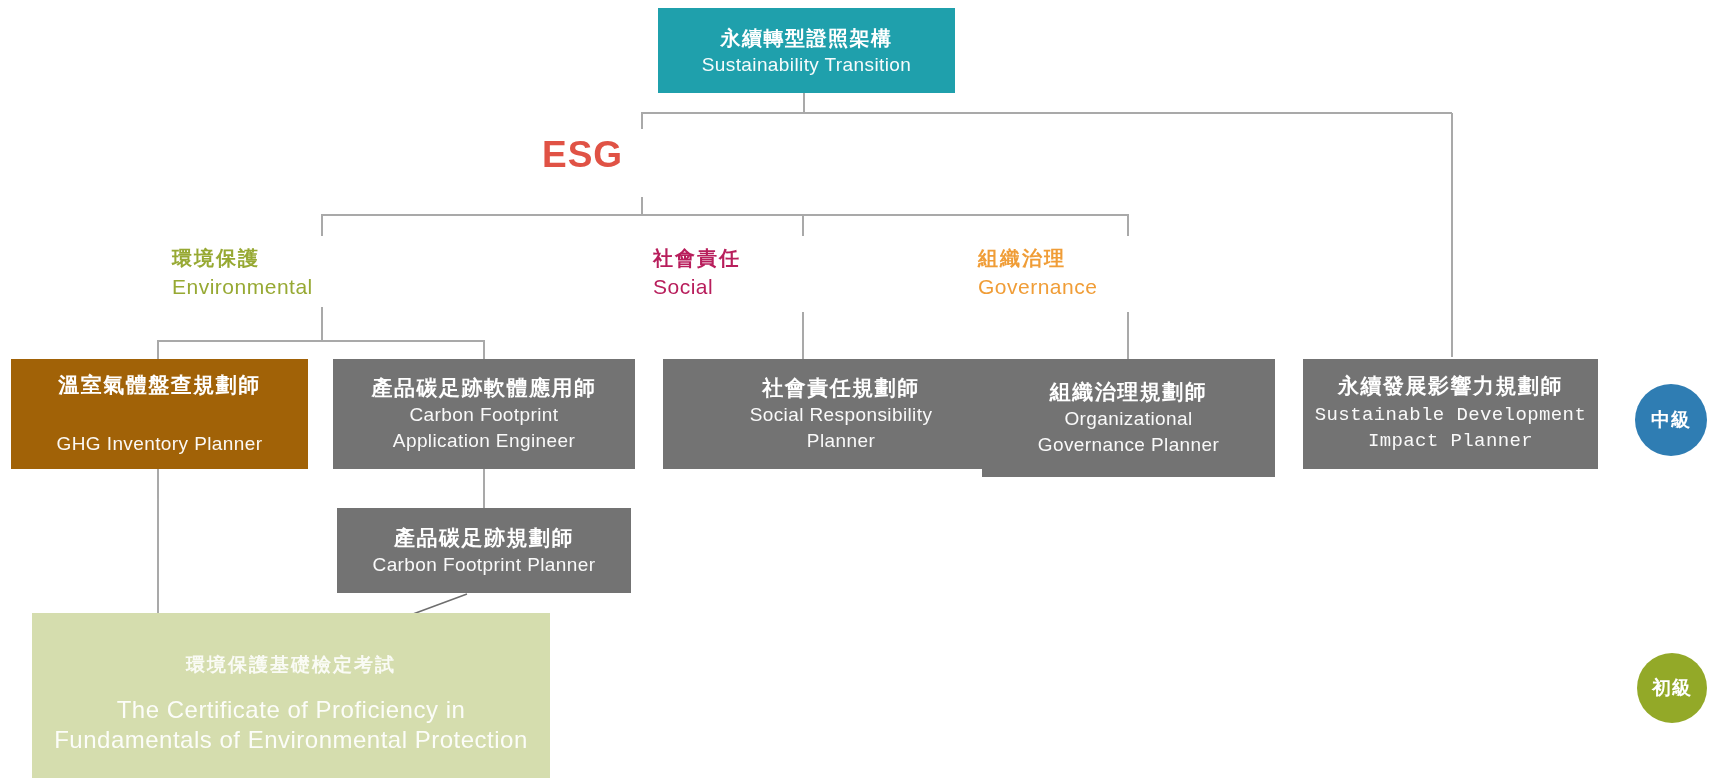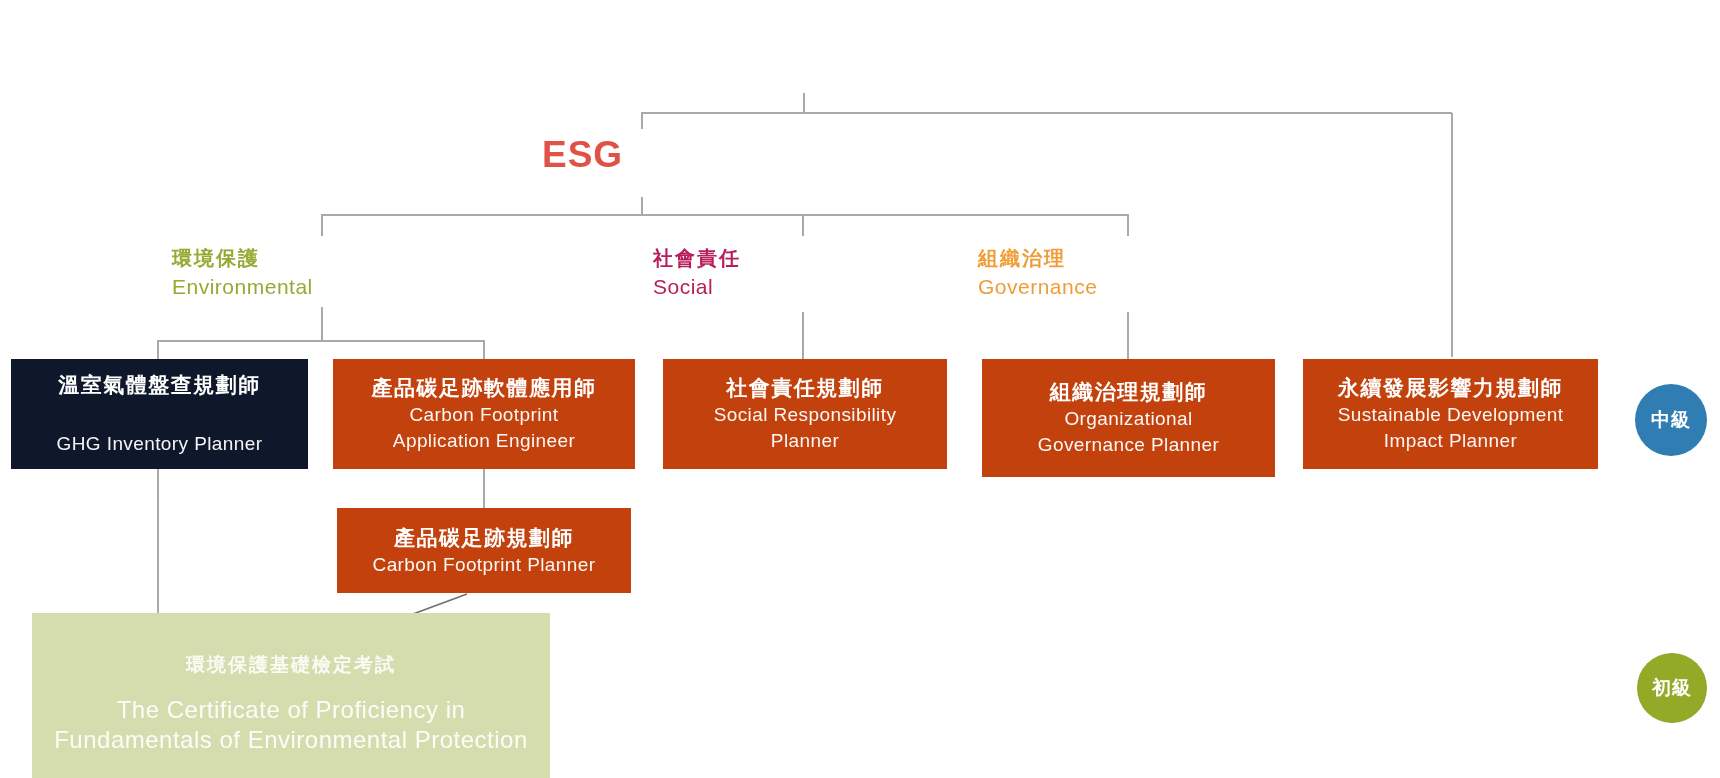--- a/index.html
+++ b/index.html
@@ -6,22 +6,22 @@
   body{font-family:"Liberation Sans","DejaVu Sans",sans-serif;}
   #canvas{position:relative;width:1720px;height:778px;background:#ffffff;overflow:hidden;}
   svg.lines{position:absolute;left:0;top:0;pointer-events:none;}
 
   .node{position:absolute;display:flex;flex-direction:column;align-items:center;justify-content:center;text-align:center;color:#ffffff;}
   .node .zh{font-weight:bold;font-size:21px;letter-spacing:1.5px;line-height:28px;}
   .node .en{font-weight:400;font-size:19px;letter-spacing:0.4px;line-height:26px;color:rgba(255,255,255,0.96);}
 
   .root-box{background:#1FA0AC;}
   .root-box .zh{font-size:20px;}
-  .primary-box{background:#0f172a;gap:32px;}
-  .secondary-box{background:#c2410c;}
+  .primary-box{background:#a16207;gap:32px;}
+  .secondary-box{background:#737373;}
   .foundation-box{background:#D5DDAE;}
   .foundation-box .zh{font-size:19px;color:rgba(255,255,255,0.88);letter-spacing:2px;margin-bottom:16px;}
   .foundation-box .en{font-size:24px;font-weight:300;line-height:30px;color:rgba(255,255,255,0.93);letter-spacing:0.5px;}
 
   .esg{position:absolute;font-weight:bold;font-size:37px;letter-spacing:1px;color:#E05245;}
 
   .branch-label{position:absolute;width:300px;}
   .branch-label .zh{font-size:20px;font-weight:bold;letter-spacing:2px;line-height:27px;}
   .branch-label .en{font-size:21px;font-weight:normal;letter-spacing:0.5px;line-height:29px;}
   .branch-env{color:#97A933;}
@@ -53,20 +53,24 @@
       <path d="M158 340 V359"></path>
       <path d="M484 340 V359"></path>
       <path d="M803 312 V359"></path>
       <path d="M1128 312 V359"></path>
       <path d="M484 469 V508"></path>
       <path d="M158 469 V613"></path>
     </g>
     <line x1="467" y1="594" x2="413" y2="614" stroke="#6E6E6E" stroke-width="1.5"></line>
   </svg>
 
+  <div class="node root-box" style="left:658px;top:8px;width:297px;height:85px;">
+    <div class="zh">永續轉型證照架構</div>
+    <div class="en">Sustainability Transition</div>
+  </div>
 
   <div class="esg" style="left:542px;top:134px;width:200px;">ESG</div>
 
   <div class="branch-label branch-env" style="left:172px;top:245px;">
     <div class="zh">環境保護</div>
     <div class="en">Environmental</div>
   </div>
   <div class="branch-label branch-soc" style="left:653px;top:245px;">
     <div class="zh">社會責任</div>
     <div class="en">Social</div>
@@ -80,33 +84,33 @@
     <div class="zh">溫室氣體盤查規劃師</div>
     <div class="en">GHG Inventory Planner</div>
   </div>
 
   <div class="node secondary-box" style="left:333px;top:359px;width:302px;height:110px;">
     <div class="zh">產品碳足跡軟體應用師</div>
     <div class="en">Carbon Footprint</div>
     <div class="en">Application Engineer</div>
   </div>
 
-  <div class="node secondary-box" style="left:663px;top:359px;width:284px;height:110px;">
+  <div class="node secondary-box" style="left:663px;top:359px;width:284px;height:110px;padding-left:36px;">
     <div class="zh">社會責任規劃師</div>
     <div class="en">Social Responsibility</div>
     <div class="en">Planner</div>
   </div>
 
   <div class="node secondary-box" style="left:982px;top:359px;width:293px;height:118px;">
     <div class="zh">組織治理規劃師</div>
     <div class="en">Organizational</div>
     <div class="en">Governance Planner</div>
   </div>
 
-  <div class="node secondary-box" style="left:1303px;top:359px;width:295px;height:110px;">
+  <div class="node secondary-box" style="left:1303px;top:359px;width:295px;height:110px;font-family:Liberation Mono, monospace;">
     <div class="zh">永續發展影響力規劃師</div>
     <div class="en">Sustainable Development</div>
     <div class="en">Impact Planner</div>
   </div>
 
   <div class="node secondary-box" style="left:337px;top:508px;width:294px;height:85px;">
     <div class="zh">產品碳足跡規劃師</div>
     <div class="en">Carbon Footprint Planner</div>
   </div>
 

